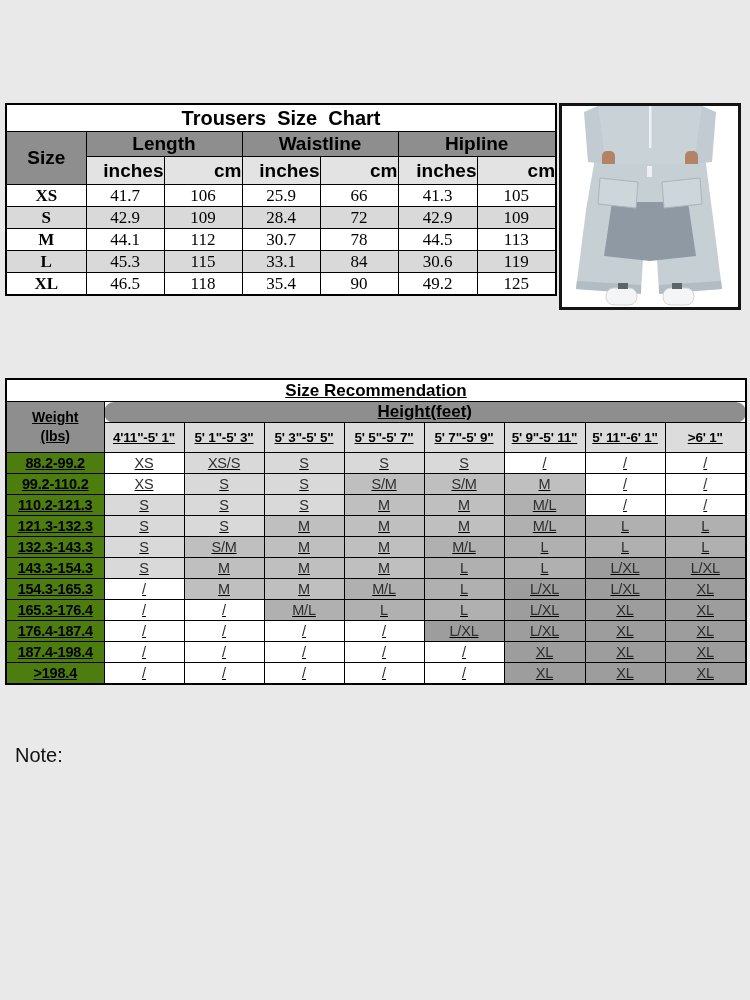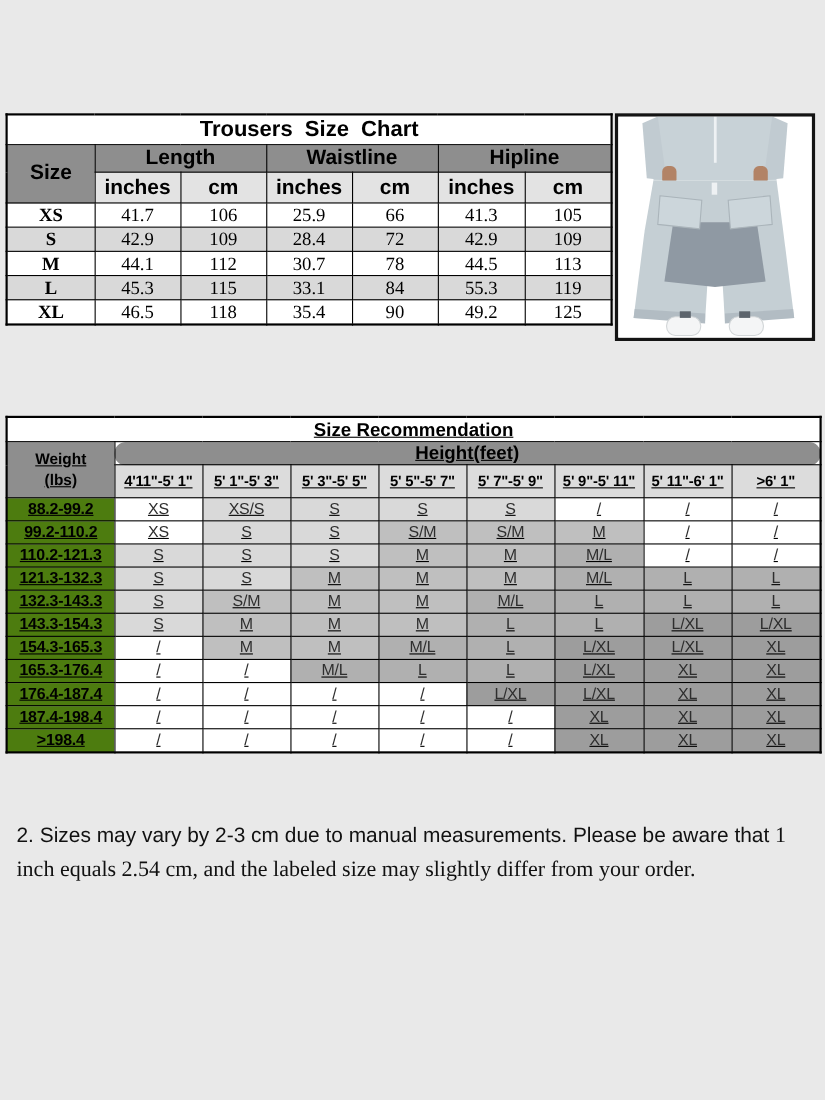--- a/index.html
+++ b/index.html
@@ -12,21 +12,21 @@
   .page{position:absolute;left:0;top:0;width:652px;height:1000px;}
 
   
   .top-row{position:absolute;left:5px;top:103px;display:flex;align-items:flex-start;}
   table{border-collapse:collapse;table-layout:fixed;background:#fff;}
   .t1{width:550px;border:2px solid #000;}
   .t1 th,.t1 td{border:1px solid #000;text-align:center;vertical-align:middle;padding:0;color:#000;}
   .t1-title{height:26px;font-size:20px;font-weight:bold;white-space:pre;background:#fff;}
   .hdr{background:var(--header_gray,#8e8e8e);font-weight:bold;}
   .t1-group th{height:24px;font-size:19px;}
-  .t1-units th{height:27px;font-size:19px;font-weight:bold;background:var(--subheader_light,#e3e3e3);}
+  .t1-units th{height:27px;font-size:19px;font-weight:bold;background:var(--subheader_light,#e3e3e3);text-align:right;}
   .t1 tbody td{height:21px;font-family:"Liberation Serif",serif;font-size:17px;}
   .t1 tbody td.size-label{font-weight:bold;}
   .t1 tbody tr.alt{background:var(--row_alt,#d9d9d9);}
 
   .photo{margin-left:2px;width:176px;height:201px;border:3px solid #141414;background:#fff;overflow:hidden;}
   .photo svg{display:block;}
 
   
   .t2{position:absolute;left:5px;top:378px;width:740px;border:2px solid #000;text-decoration:underline;}
   .t2 th,.t2 td{border:1px solid #000;text-align:center;vertical-align:middle;padding:0;color:#000;}
@@ -111,21 +111,21 @@
             <td>78</td>
             <td>44.5</td>
             <td>113</td>
           </tr>
           <tr class="alt">
             <td class="size-label">L</td>
             <td>45.3</td>
             <td>115</td>
             <td>33.1</td>
             <td>84</td>
-            <td>55.3</td>
+            <td>30.6</td>
             <td>119</td>
           </tr>
           <tr>
             <td class="size-label">XL</td>
             <td>46.5</td>
             <td>118</td>
             <td>35.4</td>
             <td>90</td>
             <td>49.2</td>
             <td>125</td>
@@ -322,16 +322,16 @@
           <td data-shade="w">/</td>
           <td data-shade="w">/</td>
           <td data-shade="d">XL</td>
           <td data-shade="d">XL</td>
           <td data-shade="d">XL</td>
         </tr>
       </tbody>
   </table>
 
   <div class="notes">
-    <p class="note"><span>2. Sizes may vary by 2-3 cm due to manual measurements. Please be aware that</span> <span class="serif">1 inch equals 2.54 cm, and the labeled size may slightly differ from your order.</span></p>
+    <div class="note-title">Note:</div>
   </div>
 
 </div>
 
 </body></html>

